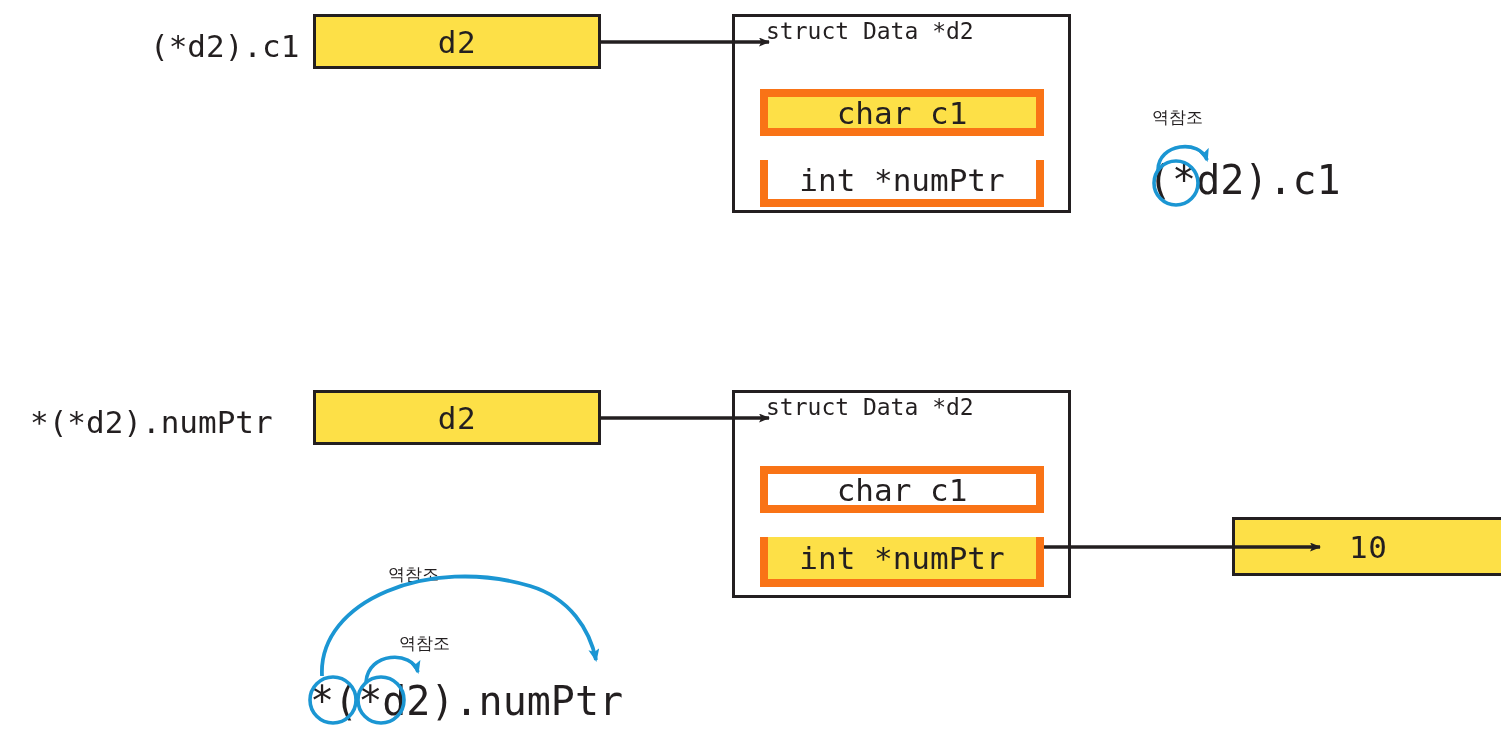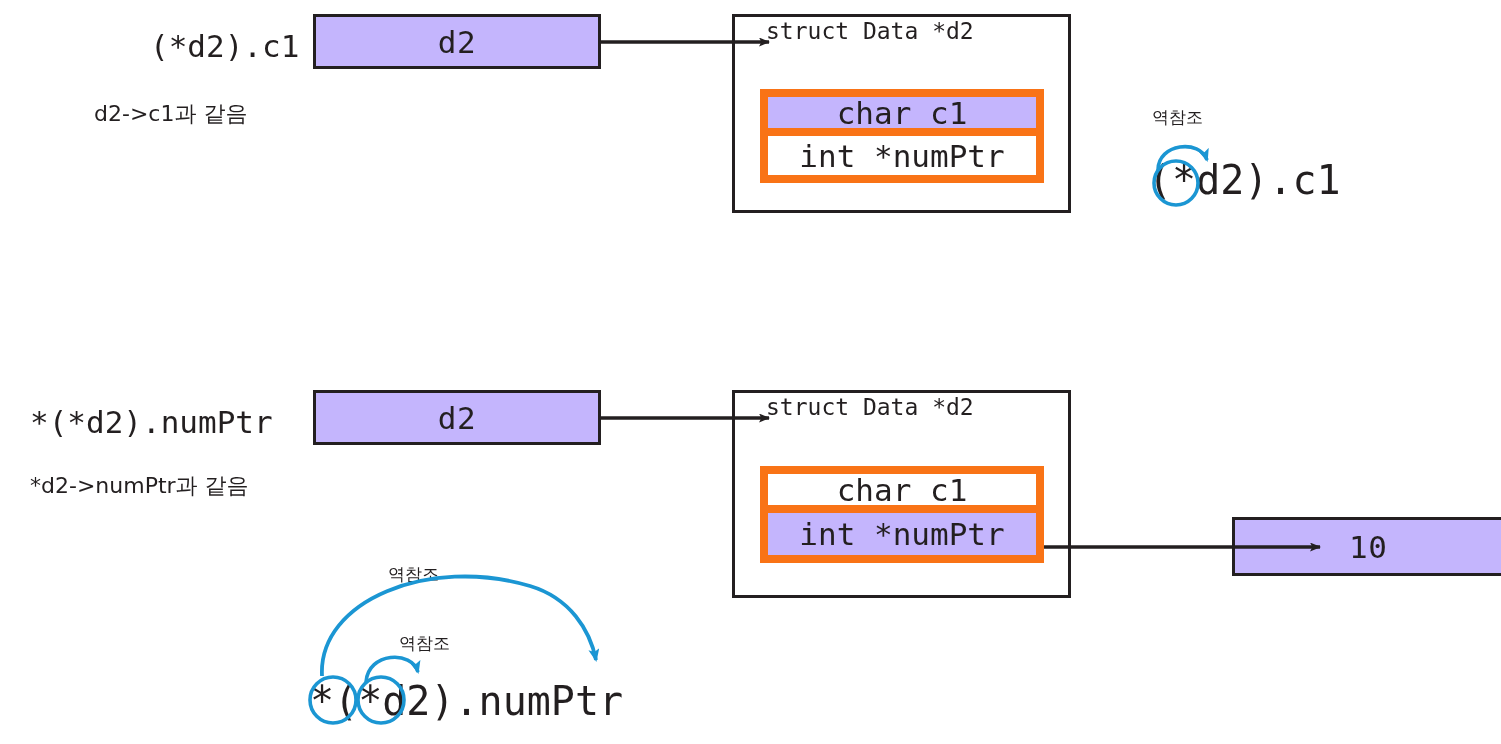--- a/index.html
+++ b/index.html
@@ -11,36 +11,36 @@
   .stage{position:absolute;left:0;top:0;width:1501px;height:744px;}
 
   
   .box{
     position:absolute;box-sizing:border-box;
     border:3px solid #231f20;
     display:flex;align-items:center;justify-content:center;
     font-family:"DejaVu Sans Mono","Liberation Mono",monospace;
     white-space:pre;
   }
-  .fill-blue{background:#c4b5fd;}
+  .fill-blue{background:#fde047;}
   .fill-white{background:#ffffff;}
 
   .var-box{font-size:31px;letter-spacing:0.5px;}
   .struct-outer{border-width:3px;background:#ffffff;display:block;}
   .struct-title{
     position:absolute;font-size:23px;white-space:pre;
     font-family:"DejaVu Sans Mono","Liberation Mono",monospace;
   }
   .field{
     position:absolute;box-sizing:border-box;
     border:8px solid #f97316;
     display:flex;align-items:center;justify-content:center;
     font-size:31px;white-space:pre;
   }
-  .field.lower{border-top-width:0;}
+  .field.lower{border-top-width:0;margin-top:24px;}
 
   
   .expr{
     position:absolute;white-space:pre;
     font-family:"DejaVu Sans Mono","Liberation Mono",monospace;
     font-size:31px;color:#231f20;
   }
   .note{
     position:absolute;white-space:pre;
     font-family:"DejaVu Sans","Liberation Sans",sans-serif;
@@ -60,21 +60,20 @@
   svg.overlay{position:absolute;left:0;top:0;width:1501px;height:744px;
               pointer-events:none;overflow:visible;}
 </style>
 </head>
 <body>
 
 <div class="stage">
 
   <div class="expr" style="left:150px;top:28px;">(*d2).c1</div>
 
-  <div class="note" style="left:94px;top:99px;">d2-&gt;c1과 같음</div>
 
   <div class="box var-box fill-blue" style="left:313px;top:14px;width:288px;height:55px;">
     <span>d2</span>
   </div>
 
   <div class="box struct-outer" style="left:732px;top:14px;width:339px;height:199px;">
   </div>
   <div class="struct-title" style="left:766px;top:18px;">struct Data *d2</div>
 
   <div class="field fill-blue" style="left:760px;top:89px;width:284px;height:47px;">
@@ -82,21 +81,20 @@
   </div>
   <div class="field lower fill-white" style="left:760px;top:136px;width:284px;height:47px;">
     <span>int *numPtr</span>
   </div>
 
   <div class="kolabel" style="left:1152px;top:106px;">역참조</div>
   <div class="big-expr" style="left:1148px;top:157px;">(*d2).c1</div>
 
   <div class="expr" style="left:30px;top:404px;">*(*d2).numPtr</div>
 
-  <div class="note" style="left:30px;top:471px;">*d2-&gt;numPtr과 같음</div>
 
   <div class="box var-box fill-blue" style="left:313px;top:390px;width:288px;height:55px;">
     <span>d2</span>
   </div>
 
   <div class="box struct-outer" style="left:732px;top:390px;width:339px;height:208px;">
   </div>
   <div class="struct-title" style="left:766px;top:394px;">struct Data *d2</div>
 
   <div class="field fill-white" style="left:760px;top:466px;width:284px;height:47px;">

